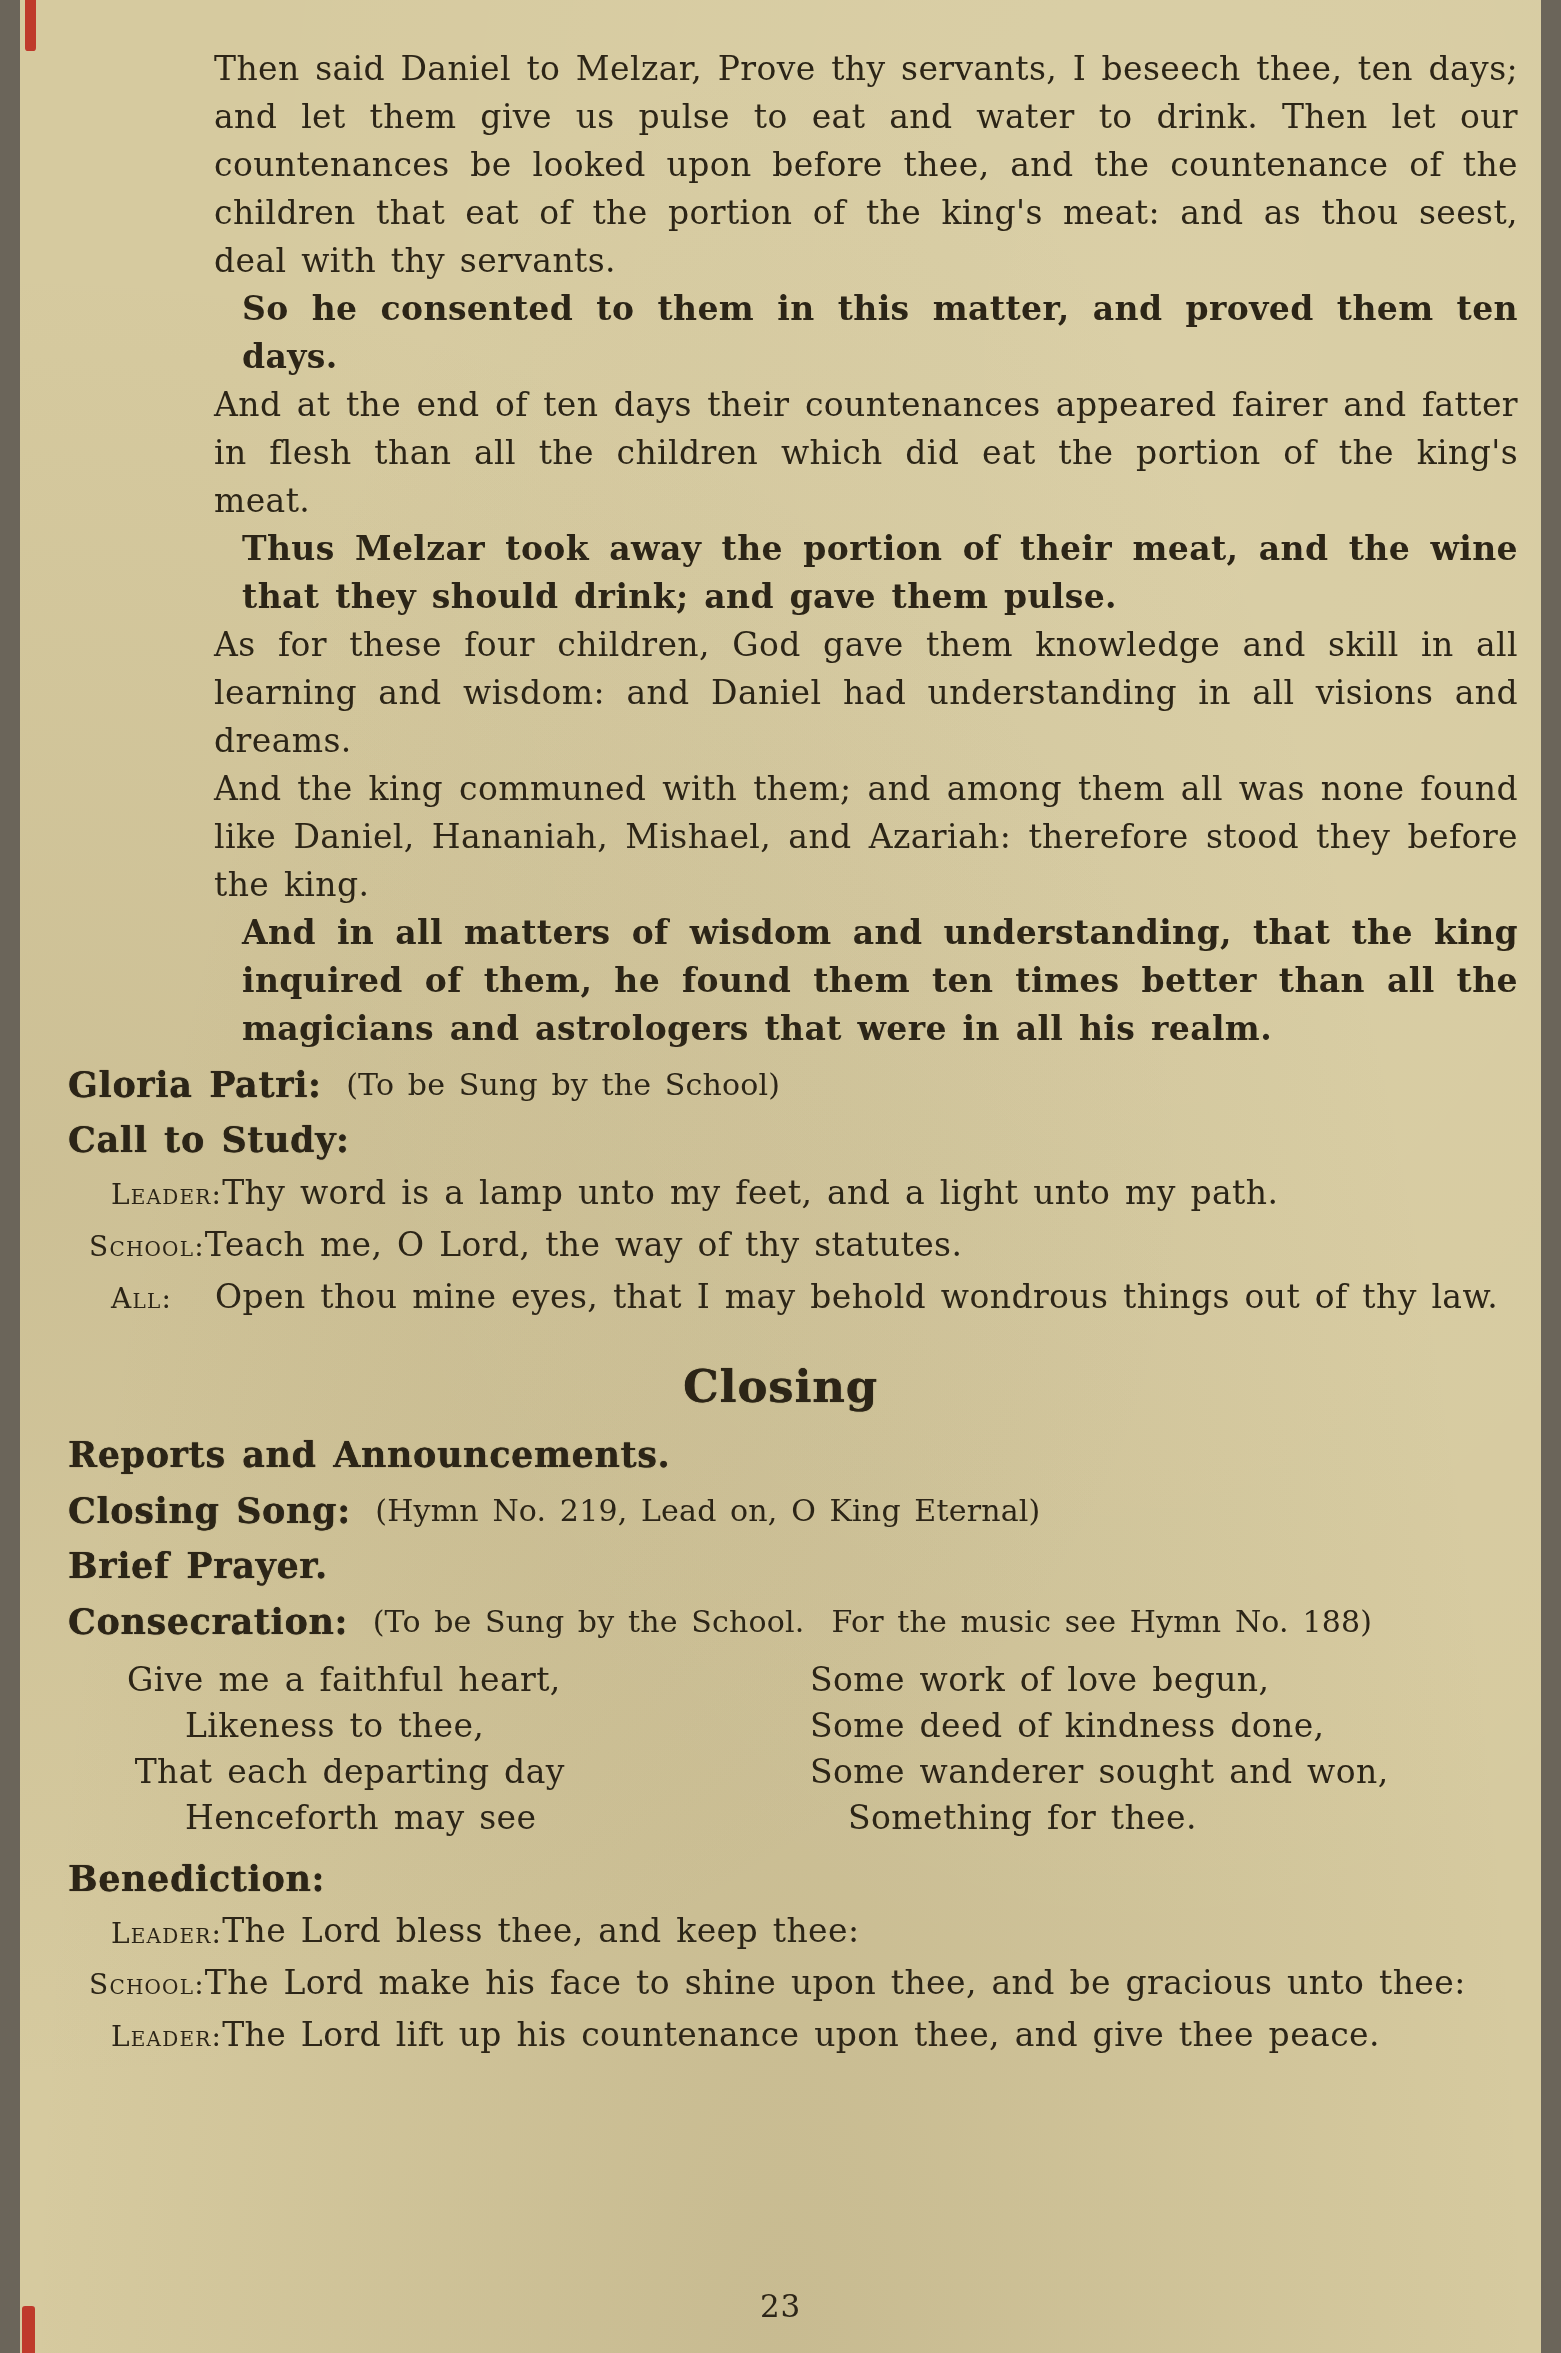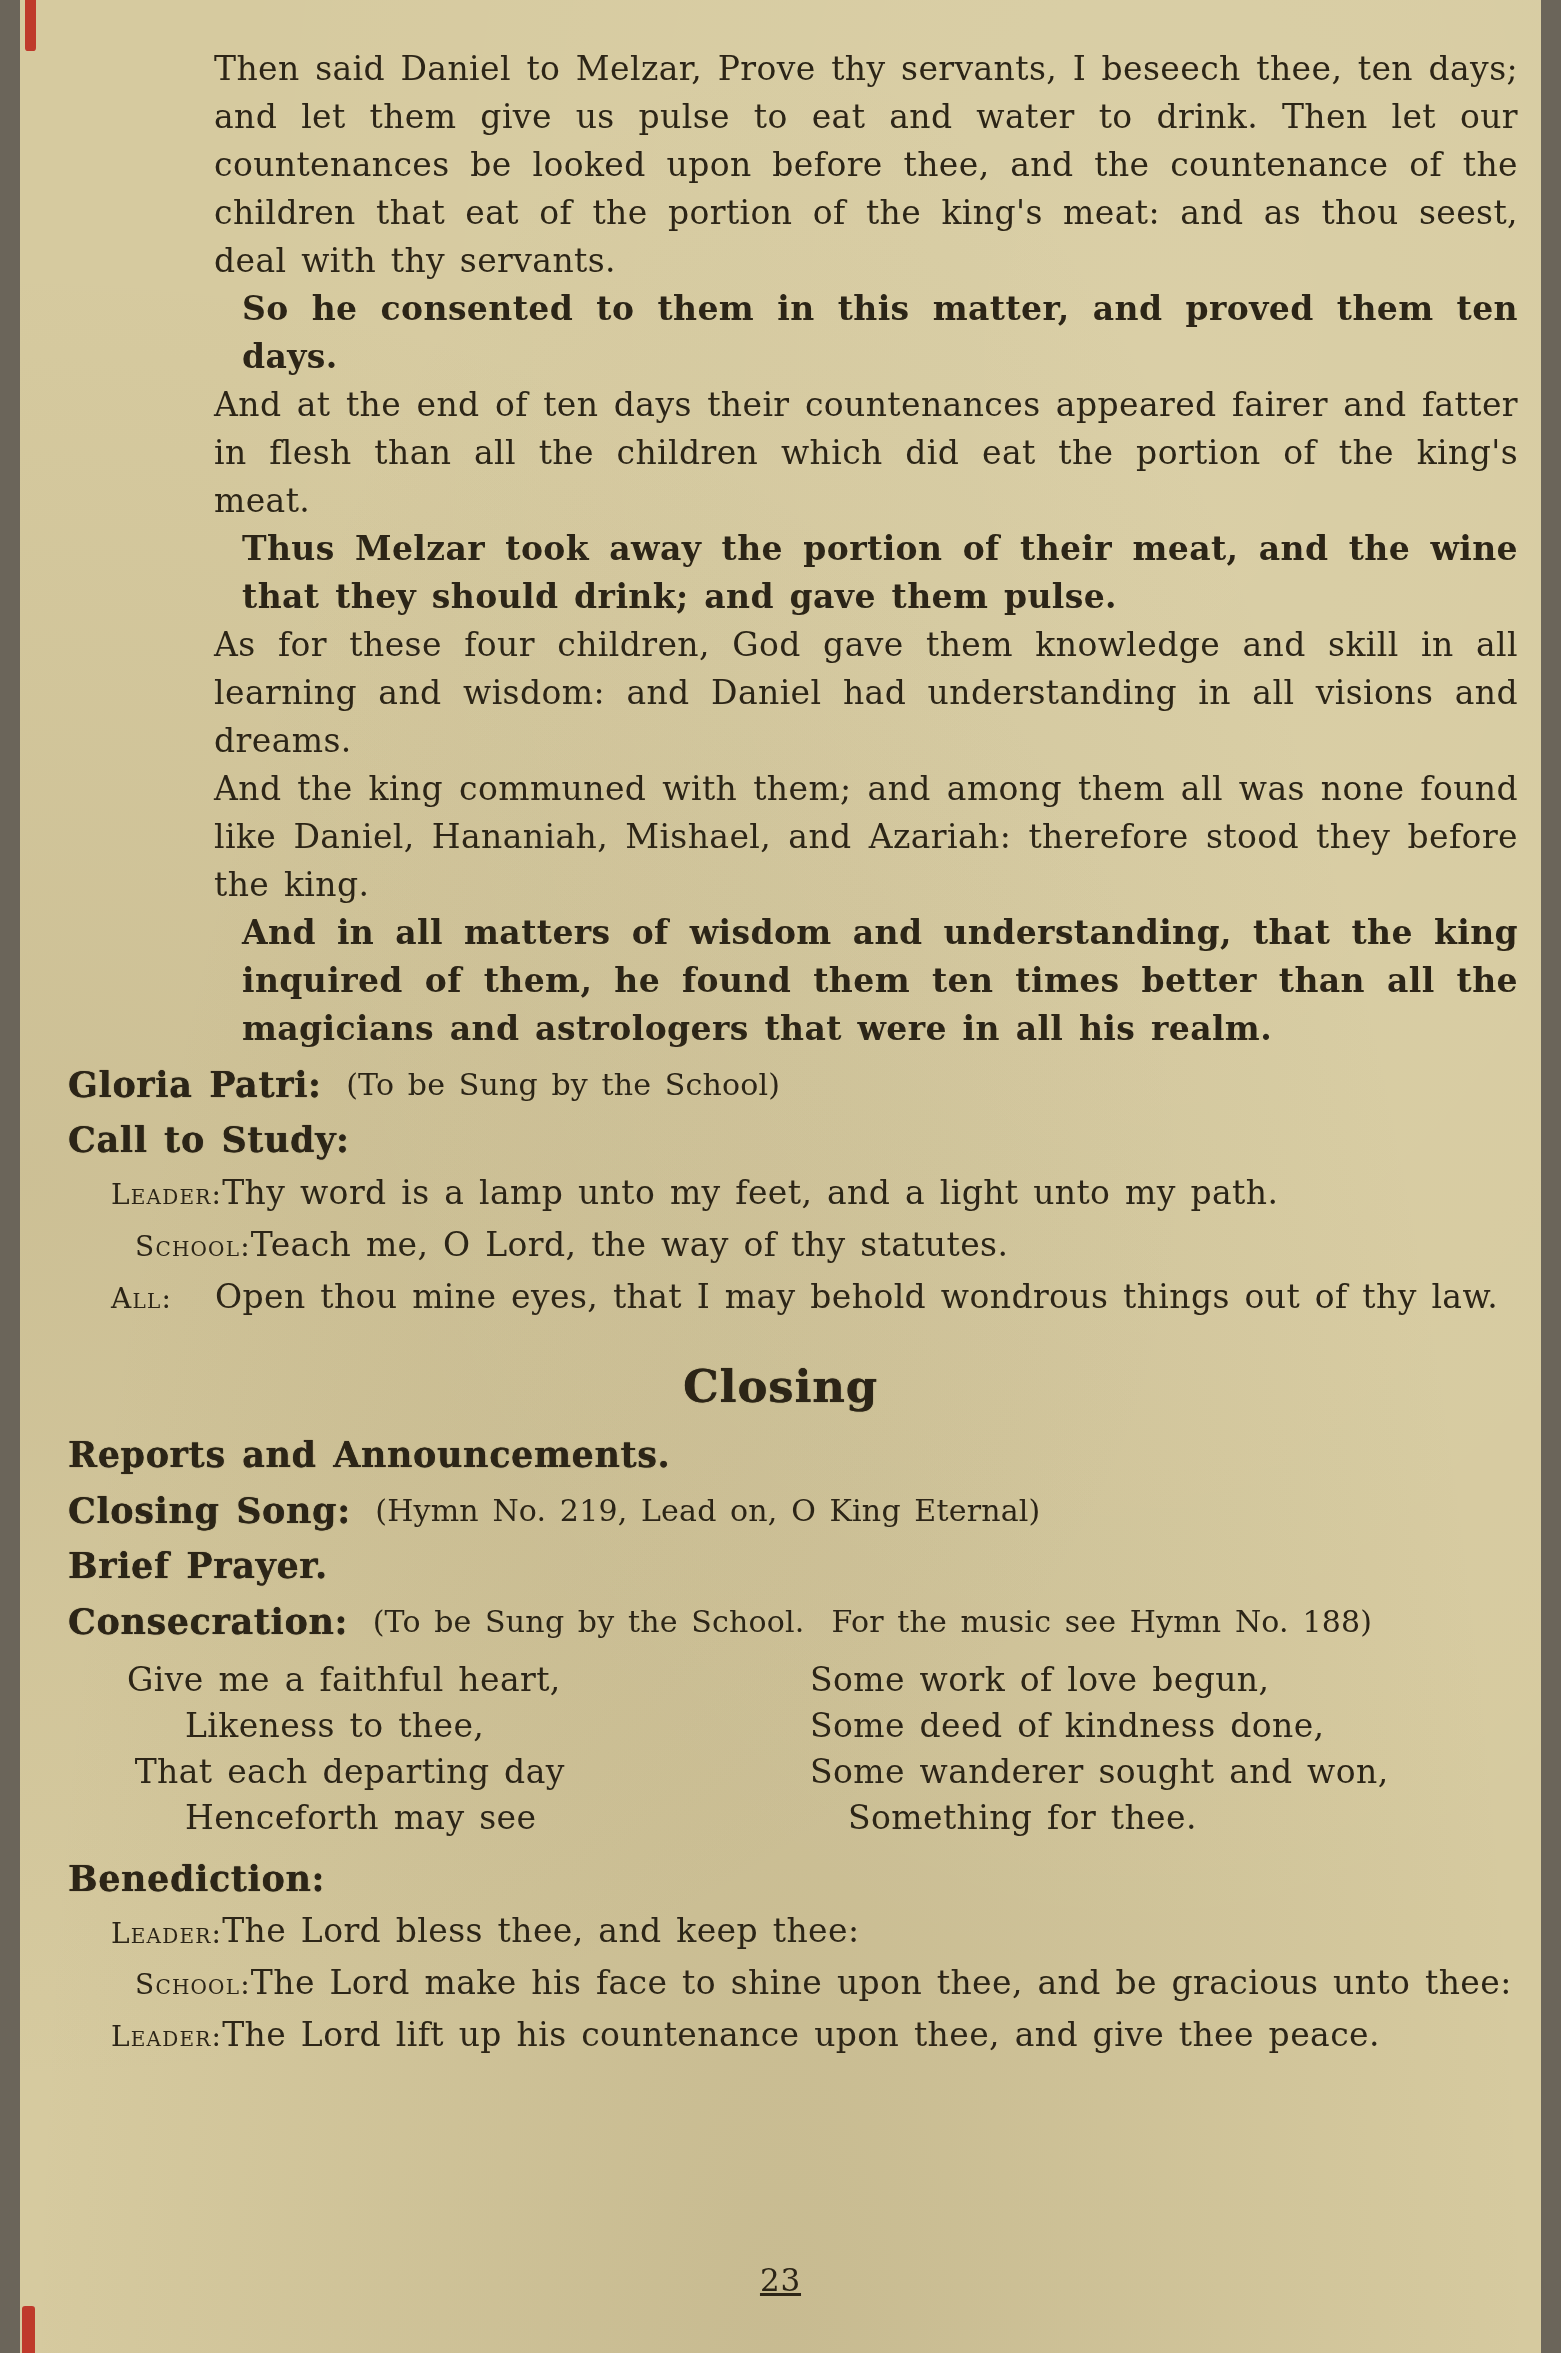--- a/index.html
+++ b/index.html
@@ -28,35 +28,35 @@
   .scripture { padding:45px 23px 0 194px; text-align:justify; }
   .verse { margin:0; }
   .verse.bold { font-weight:700; padding-left:28px; }
 
   .bl { font-weight:700; letter-spacing:0.6px; text-shadow:0 0 0.8px currentColor; font-size:35px; }
   .heading-solo { margin:7.7px 0 4.6px 48px; }
   .heading-line { display:flex; align-items:flex-end; gap:24.6px; margin:7.7px 23px 4.6px 48px; }
   .note { font-size:30px; letter-spacing:0.2px; }
 
   .resp { display:flex; margin:1.5px 0 1.5px 91px; }
-  .resp.school { margin-left:115px; }
+  .resp.school { margin-left:69px; }
   .speaker { flex:0 0 104px; font-variant:small-caps; font-size:28px; letter-spacing:1.2px; padding-top:2.3px; }
   .rtext { flex:1; text-align:justify; padding-right:23px; }
   .resp.school .rtext { font-weight:400; }
 
   .closing-title { margin:40px 0 20px; text-align:center; font-size:45px; font-weight:700; text-shadow:0 0 0.8px currentColor; letter-spacing:0.8px; }
 
   .hymn { display:flex; margin:10.7px 23px 14px 107px; line-height:46px; }
   .hymn-col.left  { width:583px; }
   .hymn-col.right { margin-left:100px; flex:1; }
   .hymn-line.ind-sm { padding-left:7.7px; }
   .hymn-line.ind    { padding-left:58px; }
   .hymn-line.ind-md { padding-left:38px; }
 
-  .page-number { position:absolute; bottom:50px; left:0; width:100%; text-align:center; font-size:31px; letter-spacing:0.8px;text-decoration:underline; }
+  .page-number { position:absolute; bottom:24px; left:0; width:100%; text-align:center; font-size:31px; letter-spacing:0.8px; }
 </style>
 </head>
 <body>
 
 <div class="page">
 
   <div class="red-mark top"></div>
   <div class="red-mark bottom"></div>
 
   <div class="scripture">

